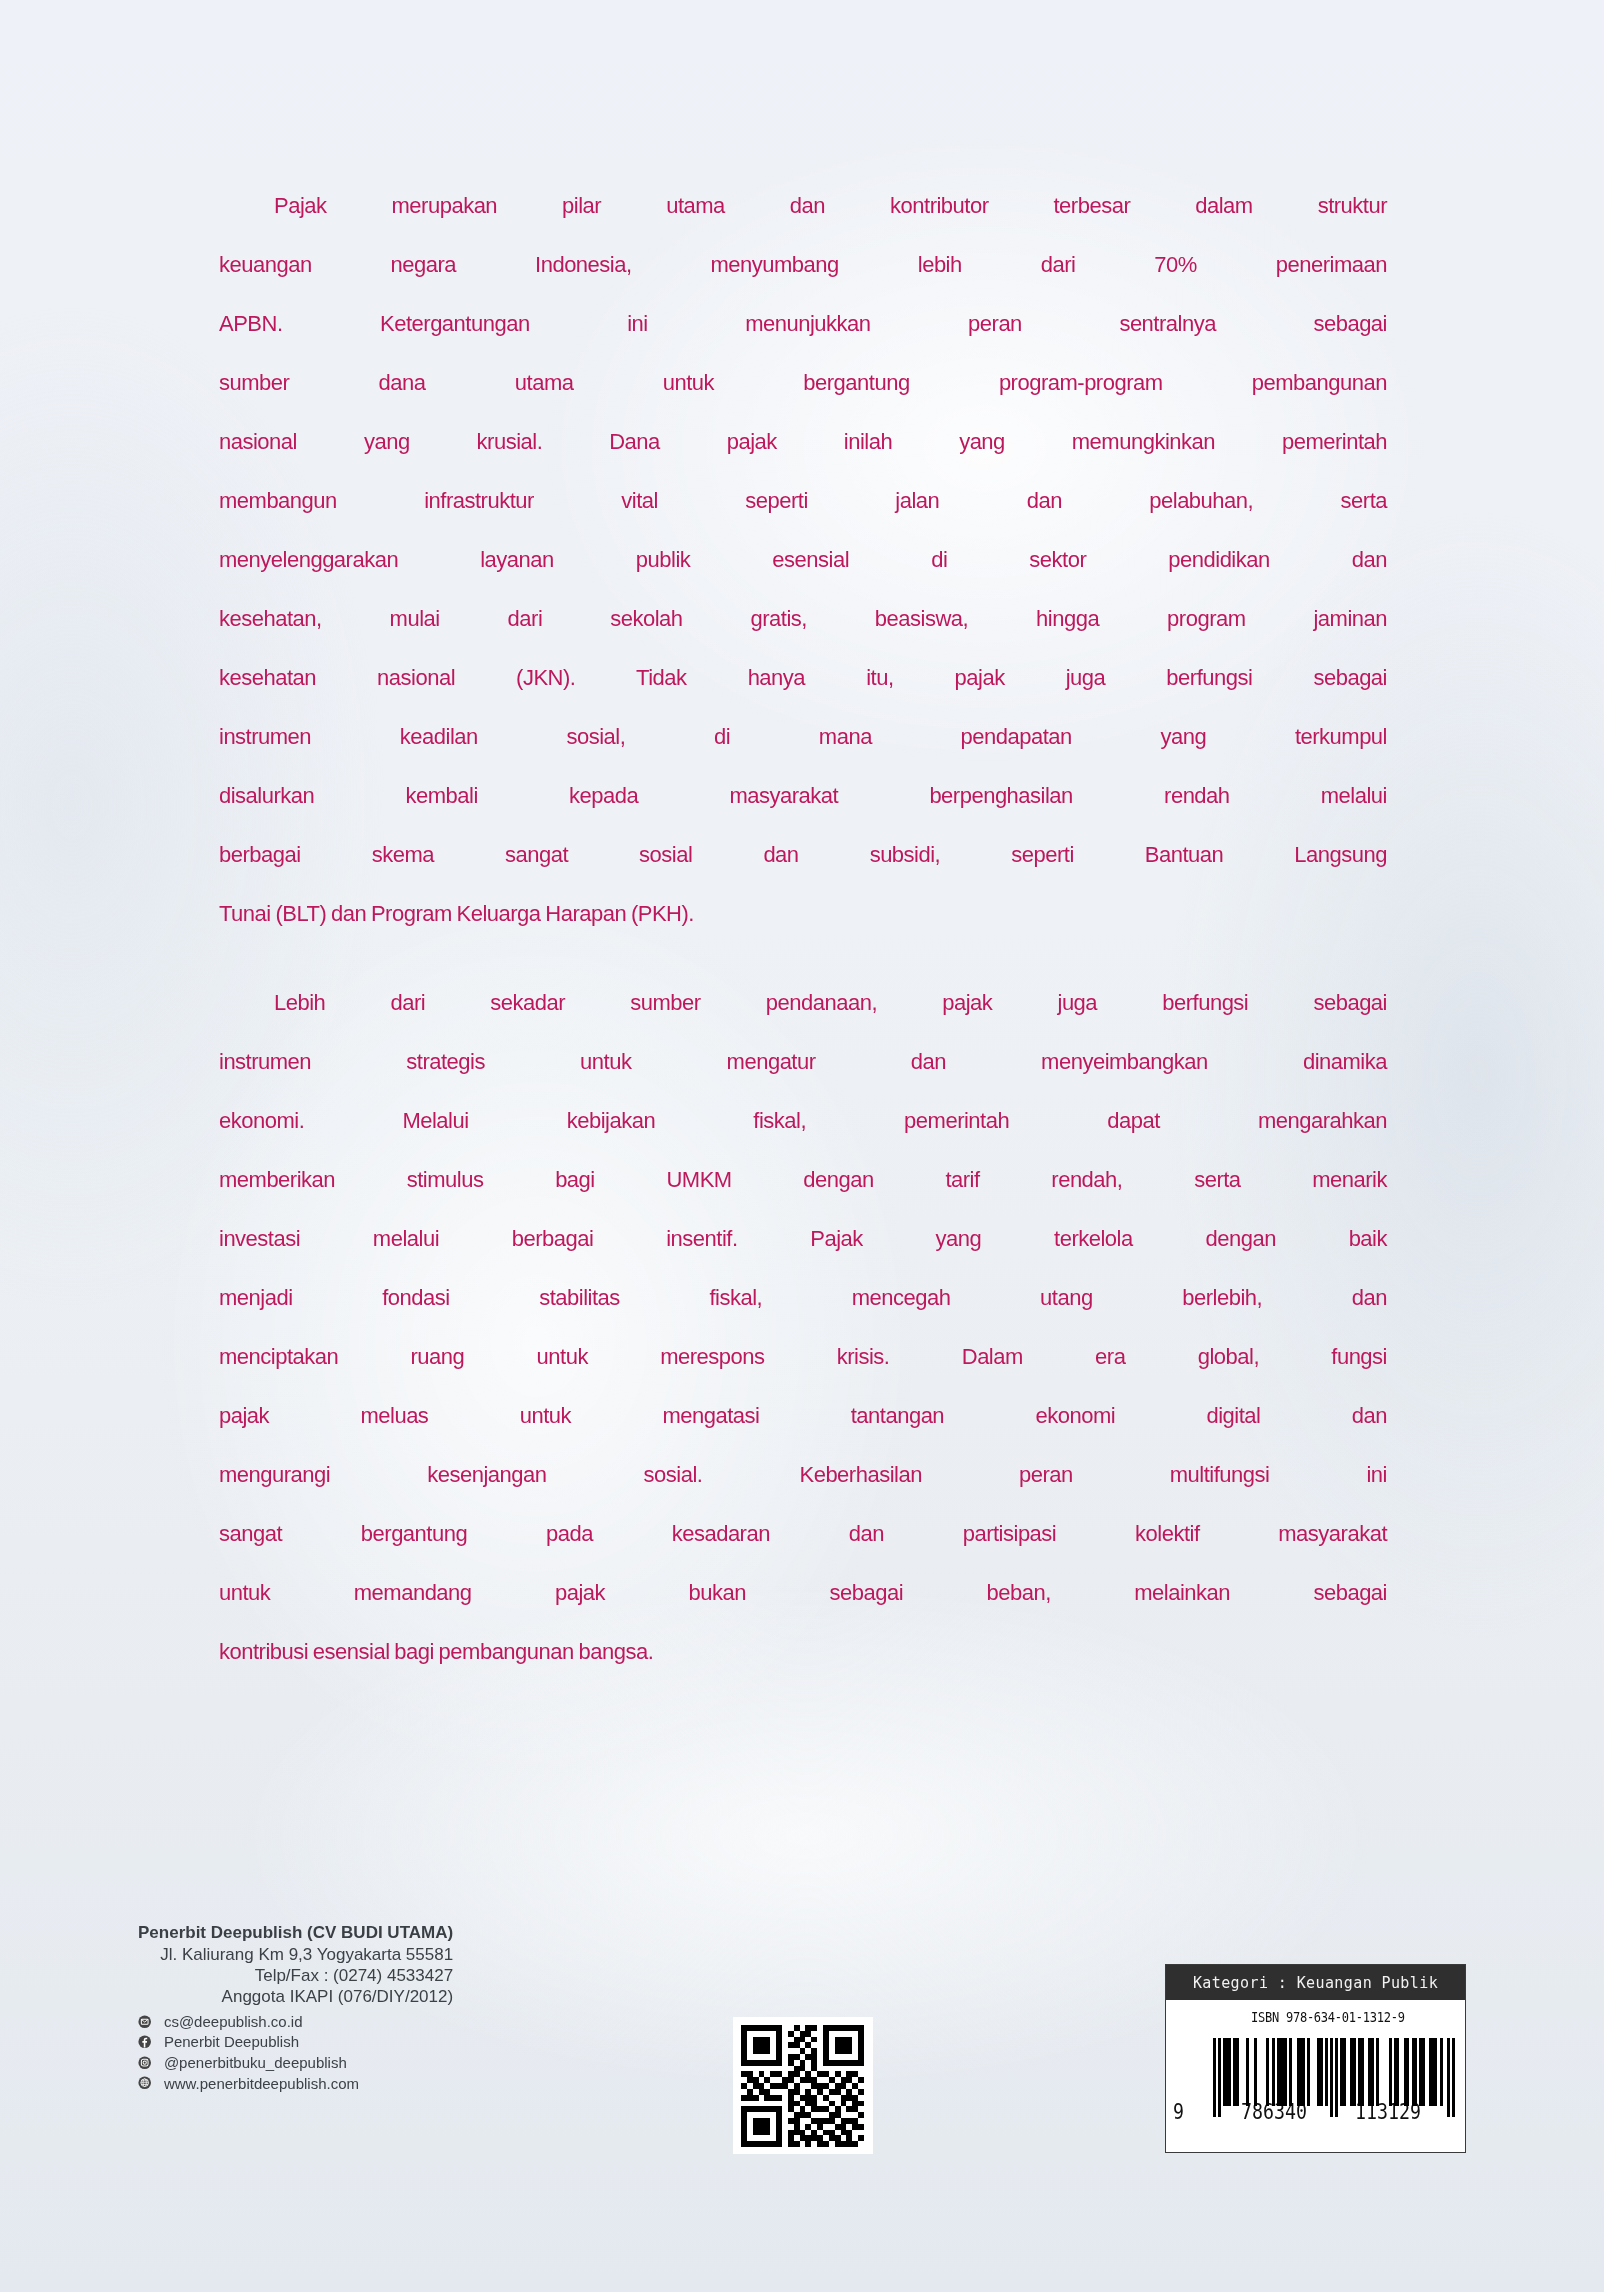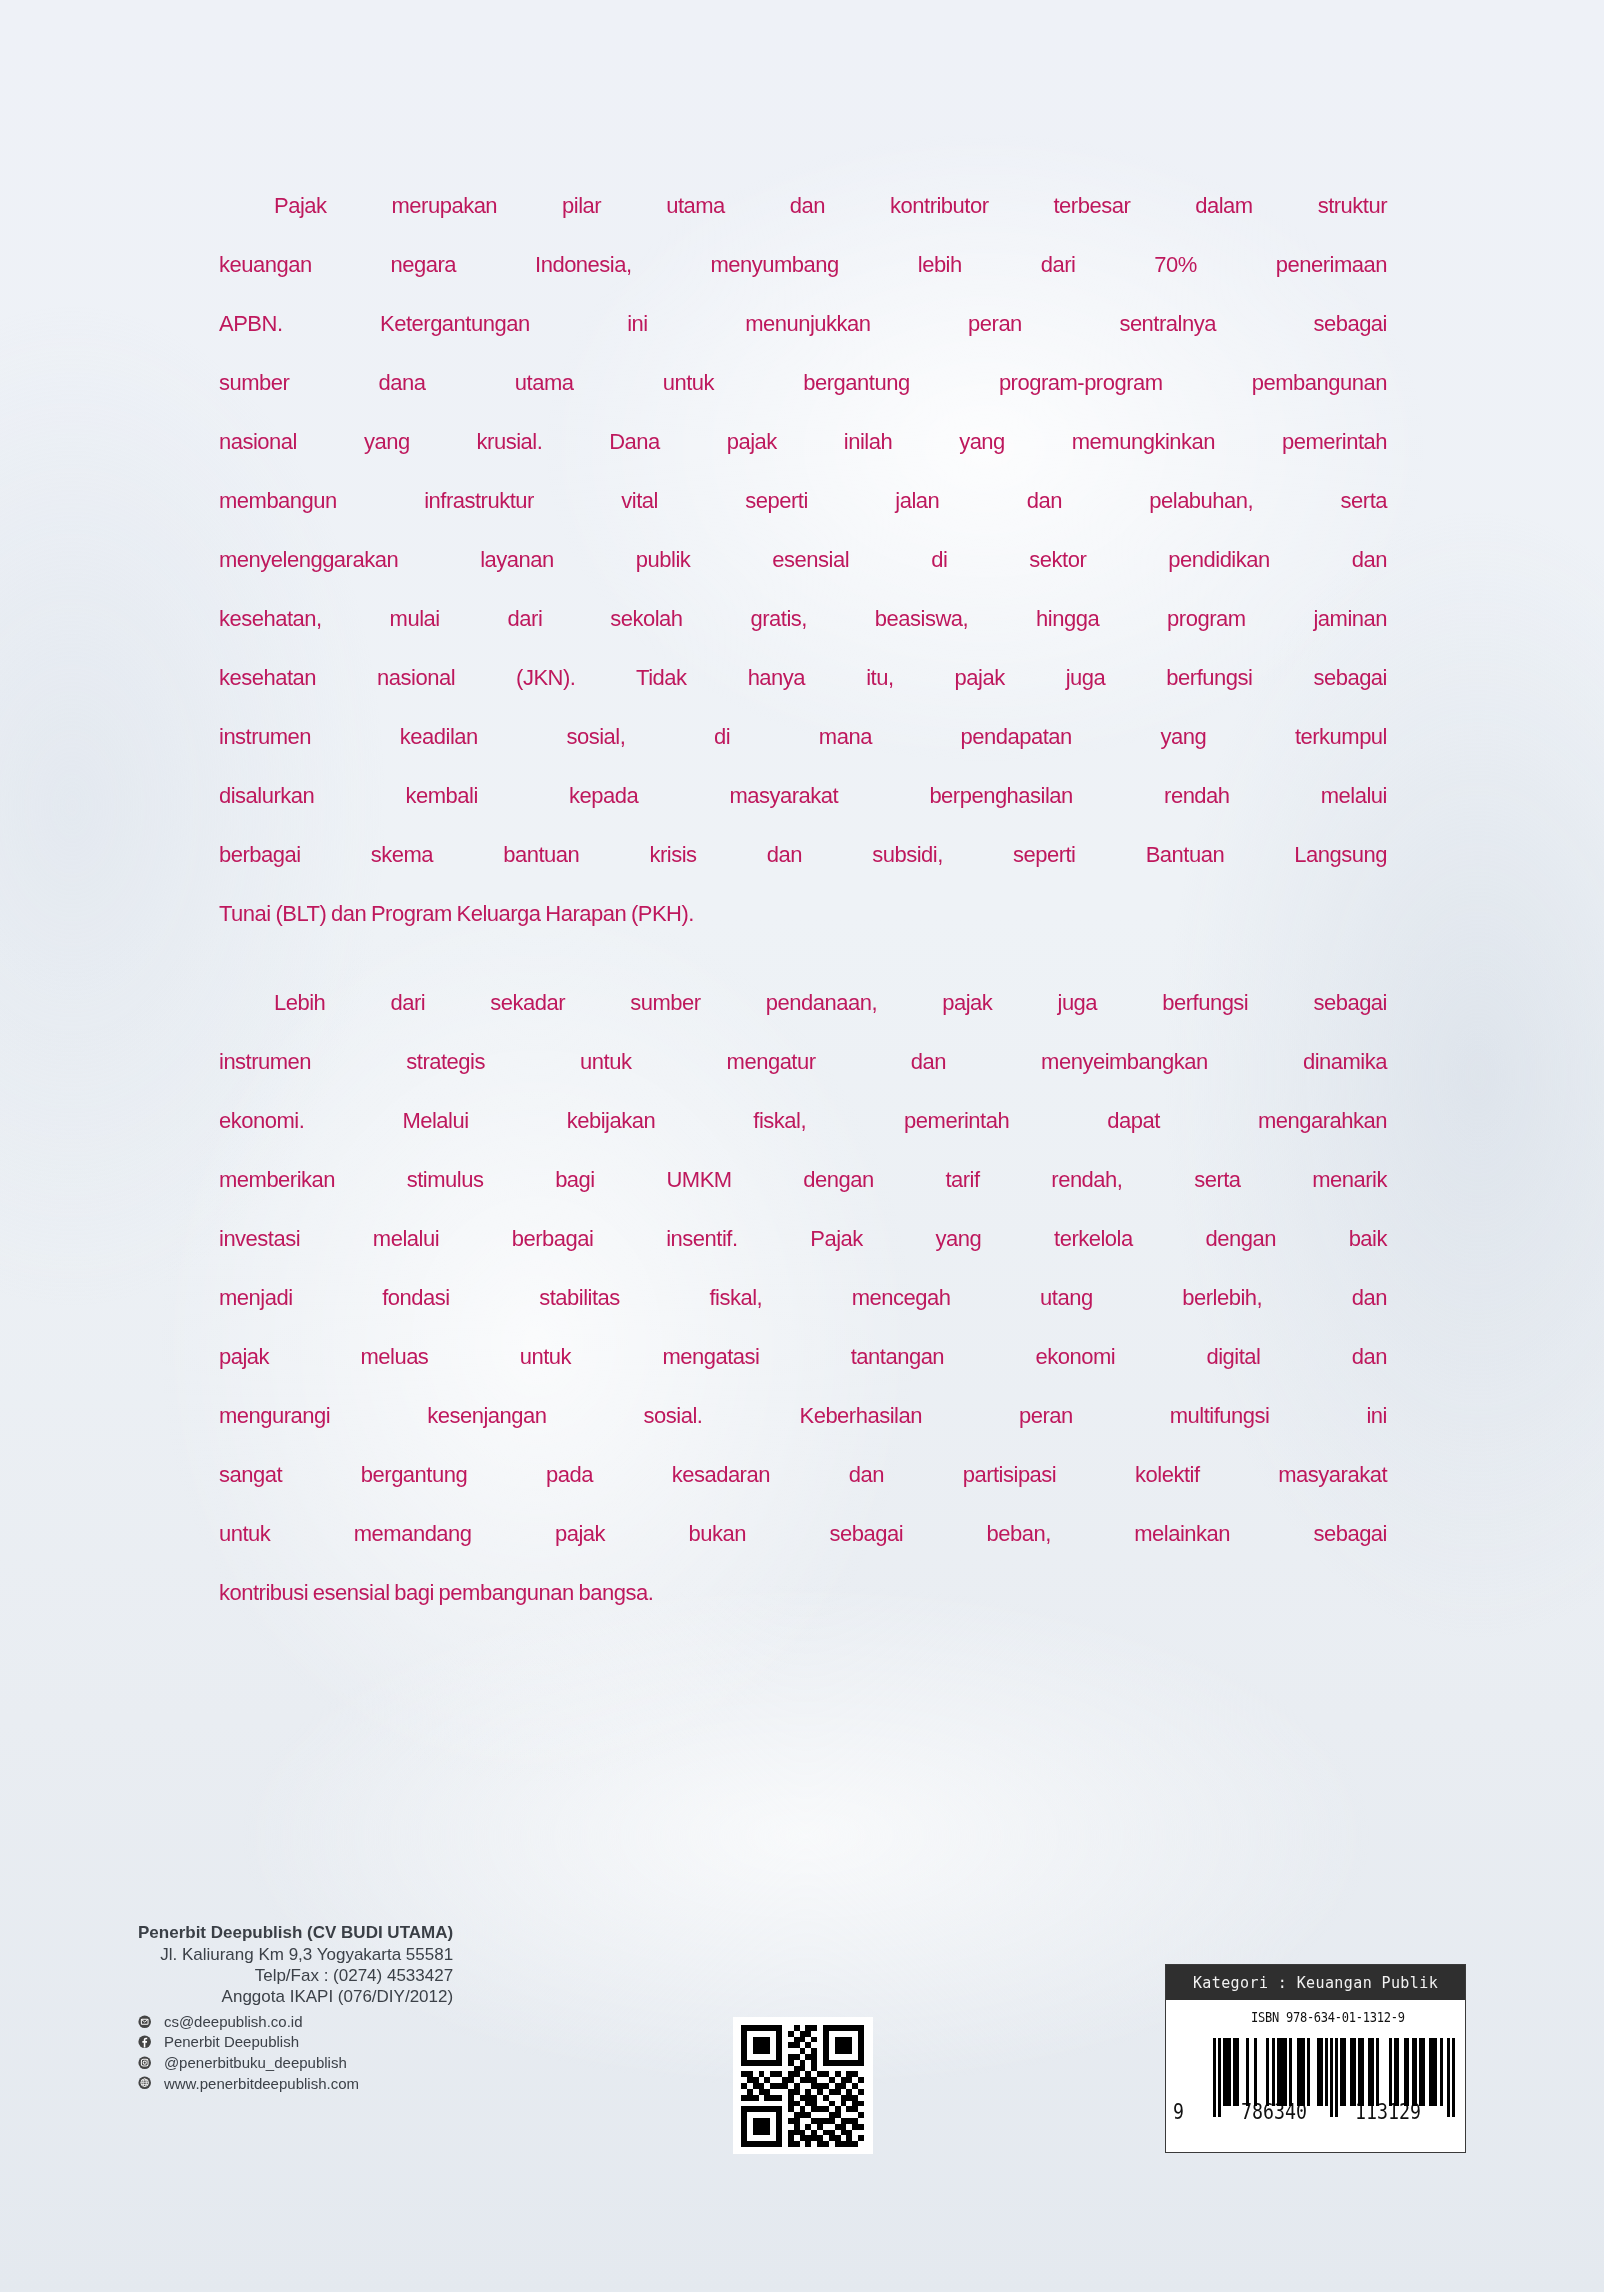--- a/index.html
+++ b/index.html
@@ -80,30 +80,31 @@
       <span class="line">keuangan negara Indonesia, menyumbang lebih dari 70% penerimaan</span>
       <span class="line">APBN. Ketergantungan ini menunjukkan peran sentralnya sebagai</span>
       <span class="line">sumber dana utama untuk bergantung program-program pembangunan</span>
       <span class="line">nasional yang krusial. Dana pajak inilah yang memungkinkan pemerintah</span>
       <span class="line">membangun infrastruktur vital seperti jalan dan pelabuhan, serta</span>
       <span class="line">menyelenggarakan layanan publik esensial di sektor pendidikan dan</span>
       <span class="line">kesehatan, mulai dari sekolah gratis, beasiswa, hingga program jaminan</span>
       <span class="line">kesehatan nasional (JKN). Tidak hanya itu, pajak juga berfungsi sebagai</span>
       <span class="line">instrumen keadilan sosial, di mana pendapatan yang terkumpul</span>
       <span class="line">disalurkan kembali kepada masyarakat berpenghasilan rendah melalui</span>
-      <span class="line">berbagai skema bantuan krisis dan subsidi, seperti Bantuan Langsung</span>
+      <span class="line">berbagai skema sangat sosial dan subsidi, seperti Bantuan Langsung</span>
       <span class="line last">Tunai (BLT) dan Program Keluarga Harapan (PKH).</span>
     </div>
   <div class="para" id="para1">
       <span class="line indent">Lebih dari sekadar sumber pendanaan, pajak juga berfungsi sebagai</span>
       <span class="line">instrumen strategis untuk mengatur dan menyeimbangkan dinamika</span>
       <span class="line">ekonomi. Melalui kebijakan fiskal, pemerintah dapat mengarahkan</span>
       <span class="line">memberikan stimulus bagi UMKM dengan tarif rendah, serta menarik</span>
       <span class="line">investasi melalui berbagai insentif. Pajak yang terkelola dengan baik</span>
       <span class="line">menjadi fondasi stabilitas fiskal, mencegah utang berlebih, dan</span>
+      <span class="line">menciptakan ruang untuk merespons krisis. Dalam era global, fungsi</span>
       <span class="line">pajak meluas untuk mengatasi tantangan ekonomi digital dan</span>
       <span class="line">mengurangi kesenjangan sosial. Keberhasilan peran multifungsi ini</span>
       <span class="line">sangat bergantung pada kesadaran dan partisipasi kolektif masyarakat</span>
       <span class="line">untuk memandang pajak bukan sebagai beban, melainkan sebagai</span>
       <span class="line last">kontribusi esensial bagi pembangunan bangsa.</span>
     </div>
 </div>
 
 <div class="publisher">
   <div class="pub-name">Penerbit Deepublish (CV BUDI UTAMA)</div>

